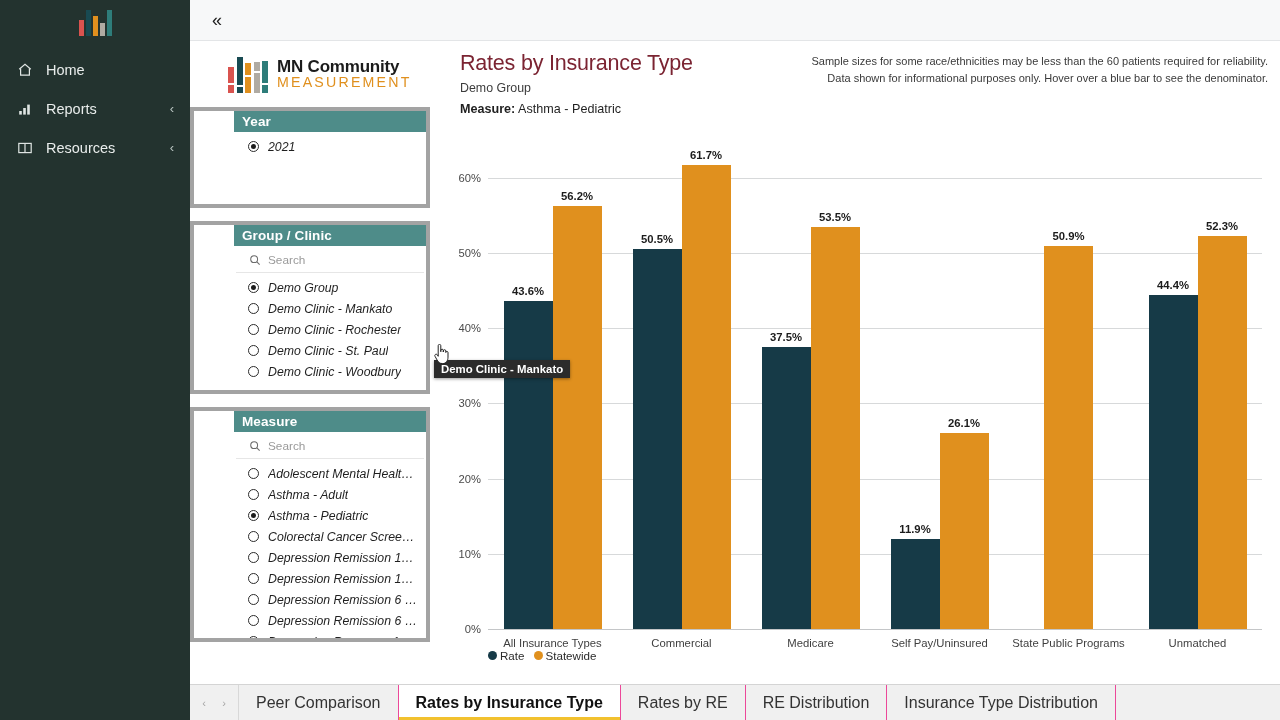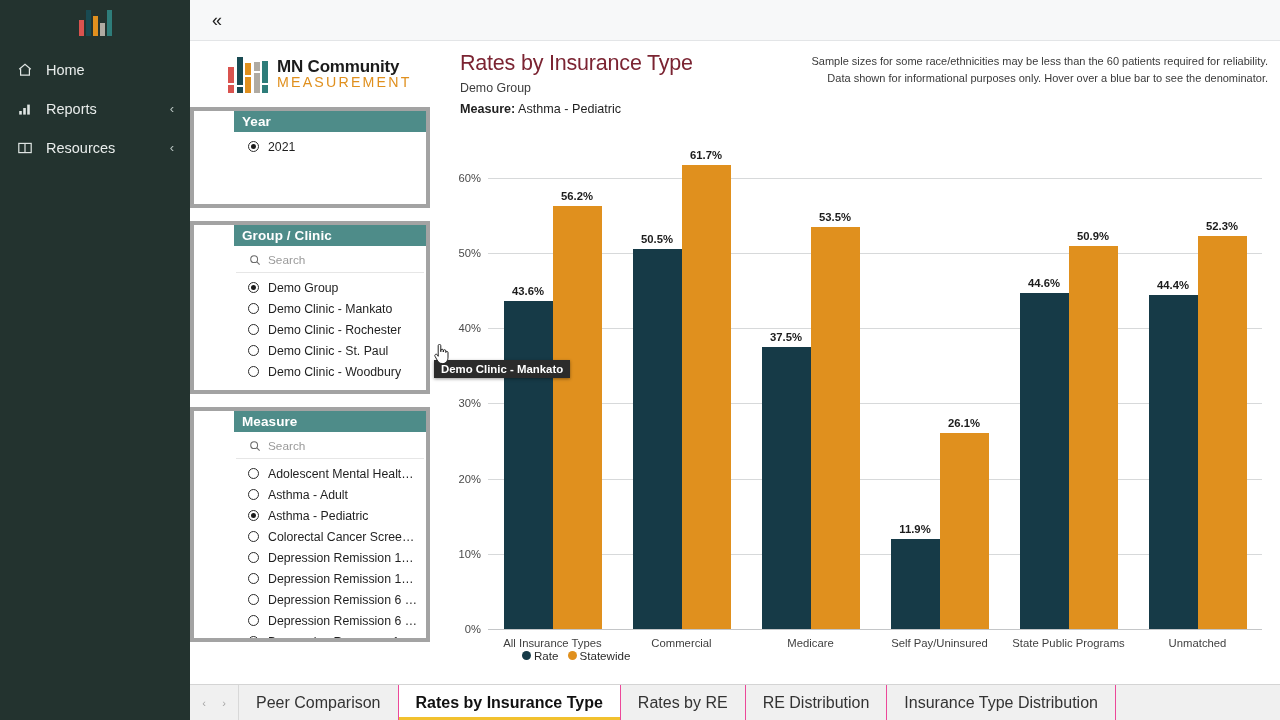--- a/index.html
+++ b/index.html
@@ -71,21 +71,21 @@
   }
   .panel-bd { padding: 4px 0 6px 0; }
   .searchrow {
     display: flex; align-items: center; gap: 7px; padding: 3px 10px 5px 13px;
     border-bottom: 1px solid #e6e6e6; margin: 0 2px 4px 2px;
   }
   .search-ico { color: #6b6b6b; display: flex; }
   .search-ph { font-size: 11.8px; color: #9a9a9a; }
   .opt {
     display: flex; align-items: center; gap: 9px; padding: 2px 8px 2px 14px;
-    font-size: 12.3px; color: #1f1f1f; cursor: pointer; height: 21px;
+    font-size: 12.3px; color: #1f1f1f; cursor: pointer; height: 21px; font-style: italic;
   }
   .radio {
     width: 11px; height: 11px; border-radius: 50%; border: 1.4px solid #2b2b2b;
     flex: 0 0 11px; position: relative; background: #fff;
   }
   .radio.on::after {
     content: ""; position: absolute; left: 1.8px; top: 1.8px;
     width: 5.4px; height: 5.4px; border-radius: 50%; background: #1b1b1b;
   }
   .opt-label { white-space: nowrap; overflow: hidden; text-overflow: ellipsis; }
@@ -127,21 +127,21 @@
   .bar .val {
     position: absolute; left: 50%; transform: translateX(-50%); bottom: 100%;
     margin-bottom: 4px; font-size: 11.3px; font-weight: bold; color: #1c1c1c; white-space: nowrap;
   }
   .xlab {
     position: absolute; left: 0; right: 0; top: 100%; margin-top: 8px; text-align: center;
     font-size: 11.3px; color: #3f3f3f; white-space: nowrap;
   }
   .legend {
     position: absolute; left: 38px; bottom: 22px; display: flex; align-items: center; gap: 9px;
-    font-size: 11.6px; color: #2b2b2b; margin-left: 34px;
+    font-size: 11.6px; color: #2b2b2b;
   }
   .leg { display: flex; align-items: center; gap: 3px; }
   .leg i { width: 9px; height: 9px; border-radius: 50%; display: block; }
 
   
   .tabstrip {
     height: 36px; flex: 0 0 36px; background: #f0f0f0; border-top: 1px solid #d4d4d4;
     display: flex; align-items: stretch;
   }
   .tabnav { display: flex; align-items: center; gap: 0; padding: 0 4px; border-right: 1px solid #d8d8d8; }
@@ -421,23 +421,20 @@
                 <div class="group">
                   <div class="bar" style="height: 18.3077%; background: rgb(22, 58, 71);">
                     <span class="val">11.9%</span>
                   </div>
                   <div class="bar" style="height: 40.1538%; background: rgb(224, 144, 30);">
                     <span class="val">26.1%</span>
                   </div>
                   <div class="xlab">Self Pay/Uninsured</div>
                 </div>
                 <div class="group">
-                  <div class="bar" style="height: 68.6154%; background: rgb(22, 58, 71);">
-                    <span class="val">44.6%</span>
-                  </div>
                   <div class="bar" style="height: 78.3077%; background: rgb(224, 144, 30);">
                     <span class="val">50.9%</span>
                   </div>
                   <div class="xlab">State Public Programs</div>
                 </div>
                 <div class="group">
                   <div class="bar" style="height: 68.3077%; background: rgb(22, 58, 71);">
                     <span class="val">44.4%</span>
                   </div>
                   <div class="bar" style="height: 80.4615%; background: rgb(224, 144, 30);">

